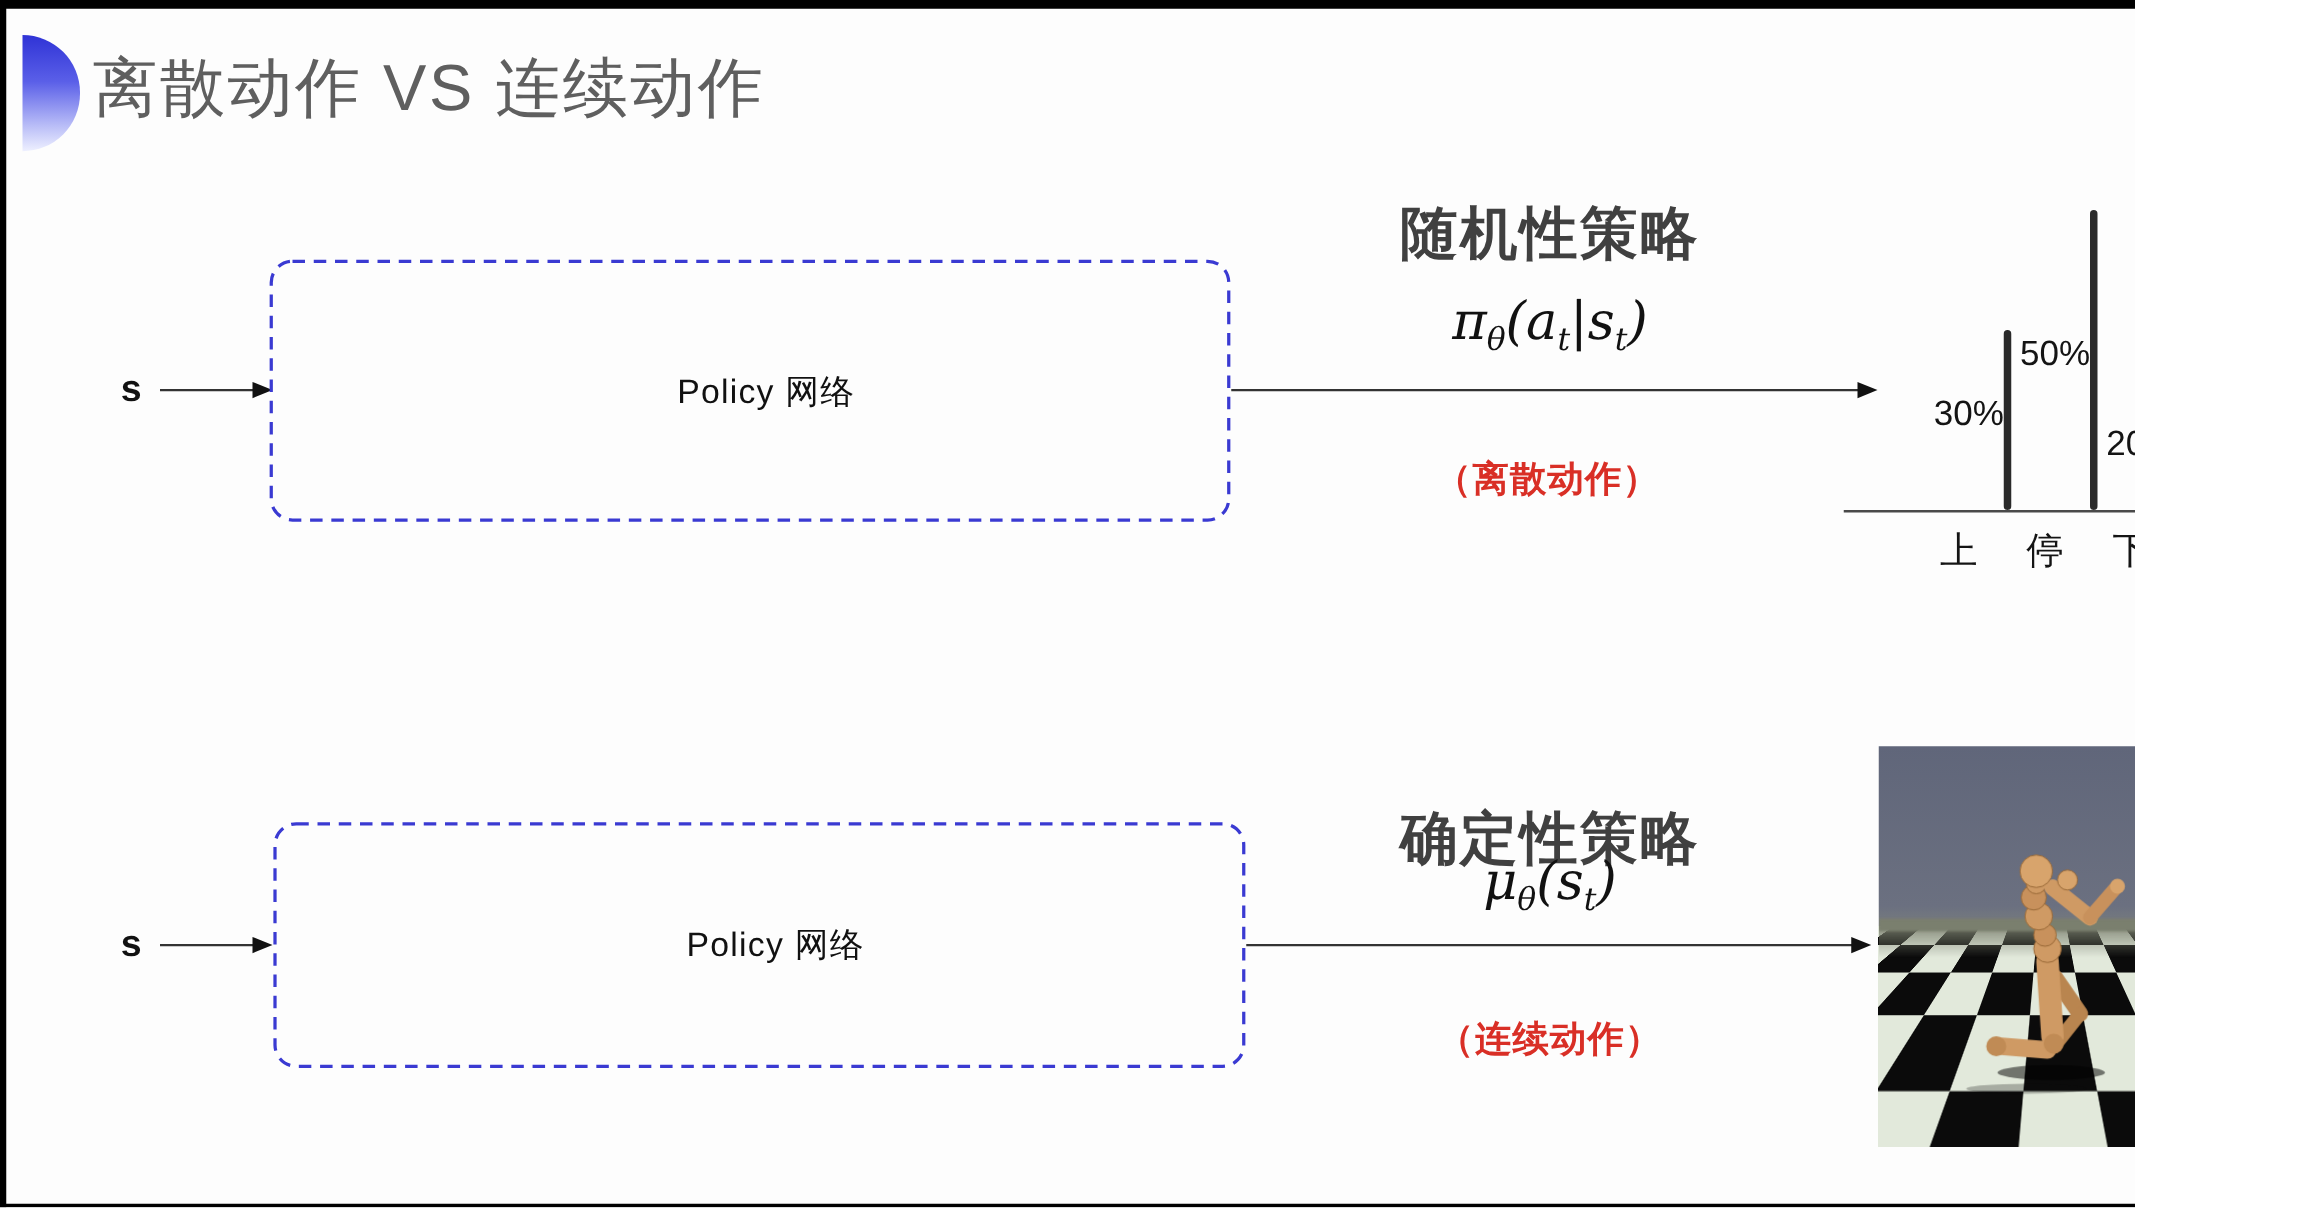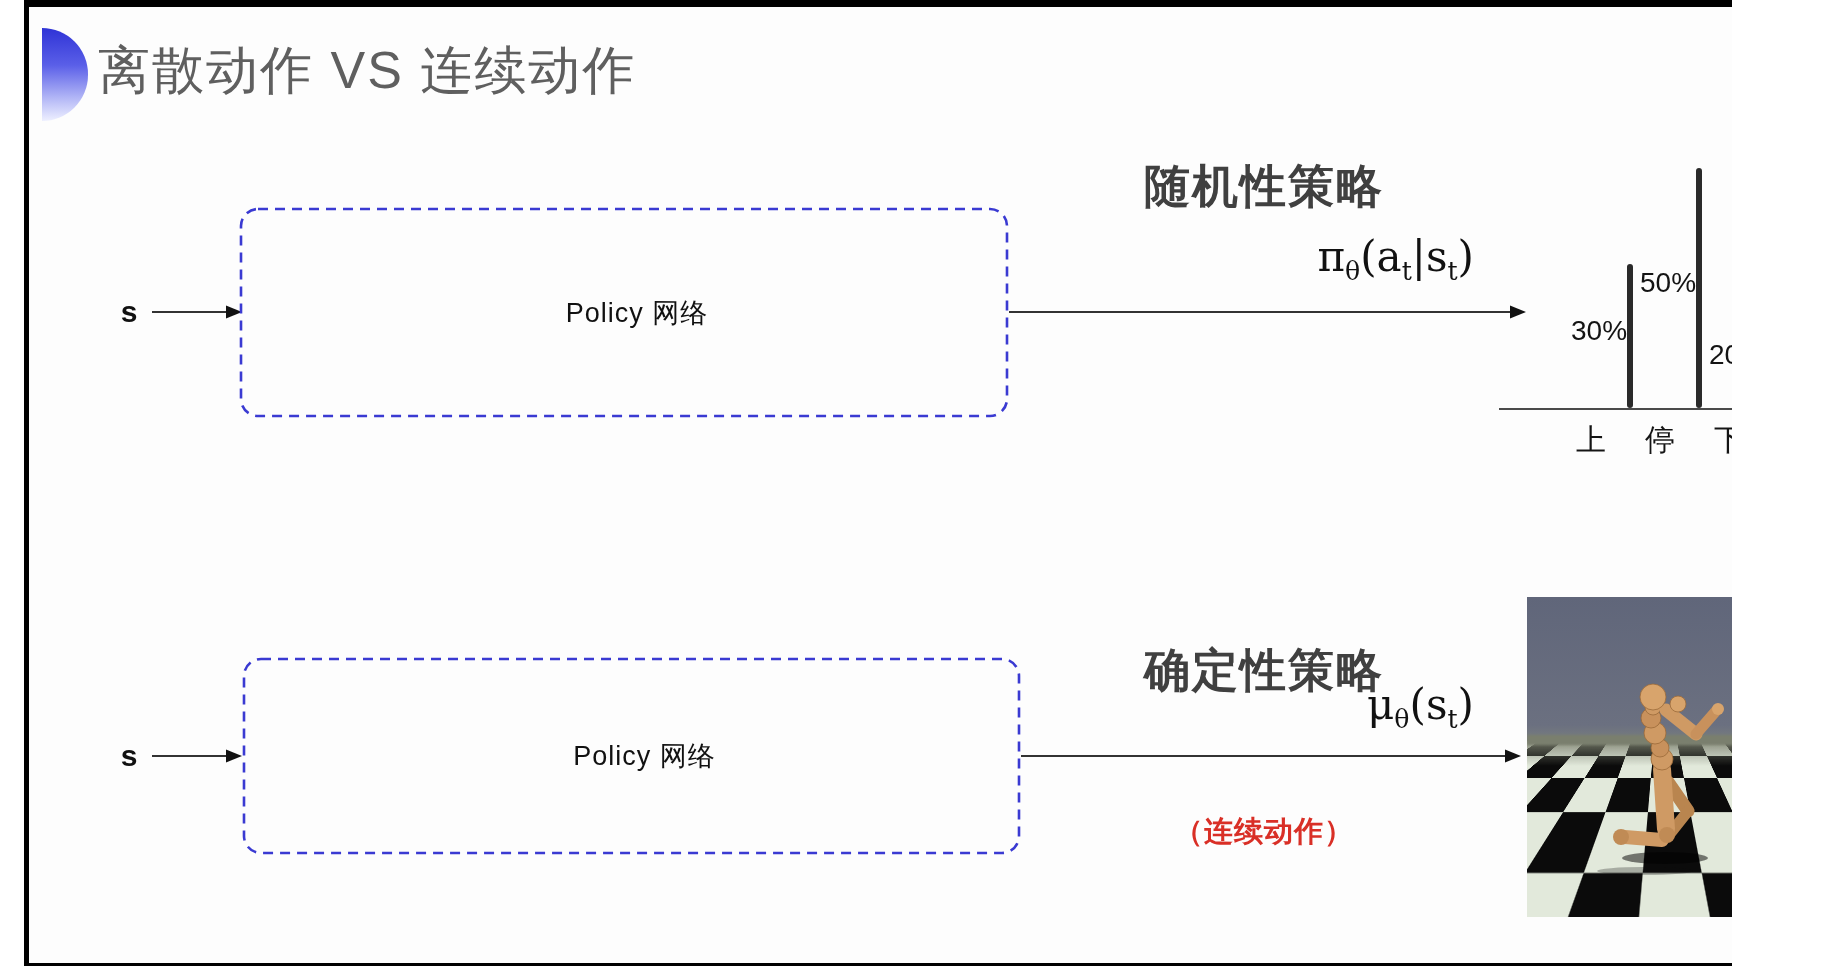--- a/index.html
+++ b/index.html
@@ -1,18 +1,18 @@
 <!DOCTYPE html>
 <html><head>
 <meta charset="utf-8">
 <style>
   html,body{margin:0;padding:0;background:#ffffff;}
   .slide{
     position:relative;width:1708px;height:966px;background:#fdfdfd;overflow:hidden;
-    font-family:"Liberation Sans","DejaVu Sans",sans-serif;color:#141414;margin-left:24px;
+    font-family:"Liberation Sans","DejaVu Sans",sans-serif;color:#141414;
   }
   
   .frame-top{position:absolute;left:0;top:0;width:100%;height:7px;background:#000;}
   .frame-left{position:absolute;left:0;top:0;width:5px;height:100%;background:#000;}
   .frame-bottom{position:absolute;left:0;bottom:0;width:100%;height:3px;background:#000;}
 
   
   .title-bullet{
     position:absolute;left:18px;top:28px;width:46px;height:93px;
     border-radius:0 93px 93px 0;
@@ -41,22 +41,22 @@
   }
   .box-top{left:215px;top:207px;width:770px;height:211px;}
   .box-bottom{left:218px;top:657px;width:779px;height:198px;}
 
   
   .policy-title{position:absolute;width:420px;text-align:center;font-size:46px;font-weight:600;color:#404040;letter-spacing:2px;}
   .pt-top{left:1030px;top:156px;}
   .pt-bottom{left:1030px;top:640px;}
 
   .formula{
-    position:absolute;width:420px;text-align:right;
-    font-family:"DejaVu Serif","Liberation Serif",serif;
+    position:absolute;width:420px;text-align:center;
+    font-family:"DejaVu Serif","Liberation Serif",serif;font-style:italic;
     font-size:42px;color:#111;
   }
   .formula sub{font-size:0.60em;line-height:0;}
   .f-top{left:1030px;top:232px;}
   .f-bottom{left:1030px;top:680px;}
 
   .action-type{position:absolute;width:420px;text-align:center;font-size:29px;font-weight:700;color:#d92f26;letter-spacing:1px;}
   .at-top{left:1028px;top:364px;}
   .at-bottom{left:1030px;top:812px;text-align:center;}
 
@@ -119,20 +119,21 @@
     <line x1="0" y1="8" x2="503" y2="8" stroke="#333" stroke-width="1.8"></line>
     <polygon points="501,1.5 501,14.5 517,8" fill="#111"></polygon>
   </svg>
 
   <div class="policy-title pt-top">随机性策略</div>
 
   <div class="formula f-top">
     <span>π</span><sub>θ</sub><span>(a</span><sub>t</sub><span>|s</span><sub>t</sub><span>)</span>
   </div>
 
+  <div class="action-type at-top">（离散动作）</div>
 
   <div class="bar-chart">
     <div class="bars-row">
         <div class="bar-col">
           <div class="bar-value">30%</div>
           <div class="bar" style="height: 144px;"></div>
         </div>
         <div class="bar-col">
           <div class="bar-value">50%</div>
           <div class="bar" style="height: 240px;"></div>

